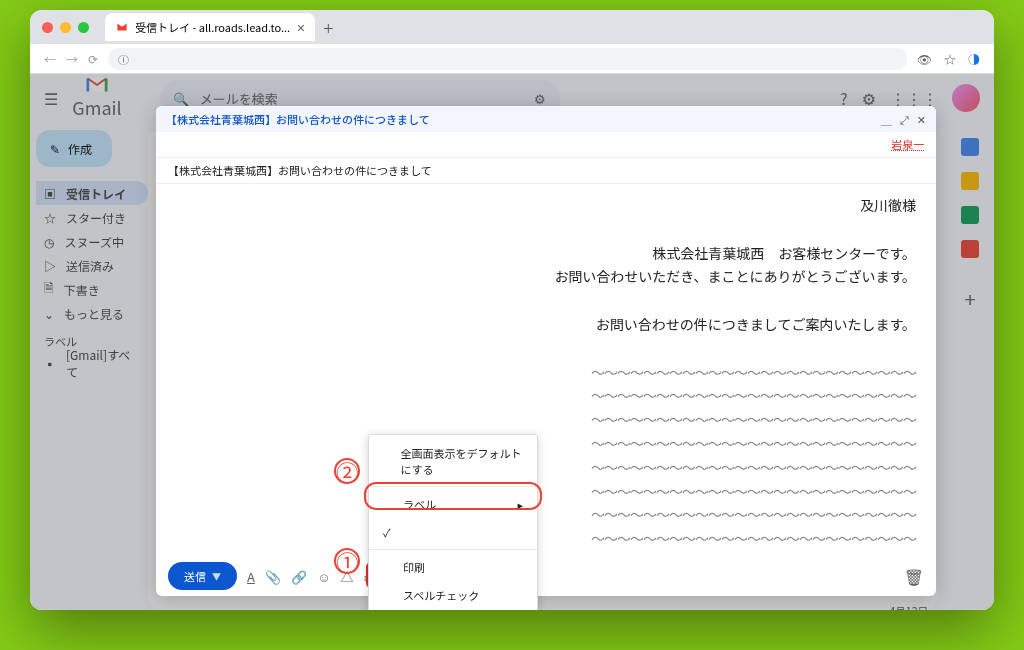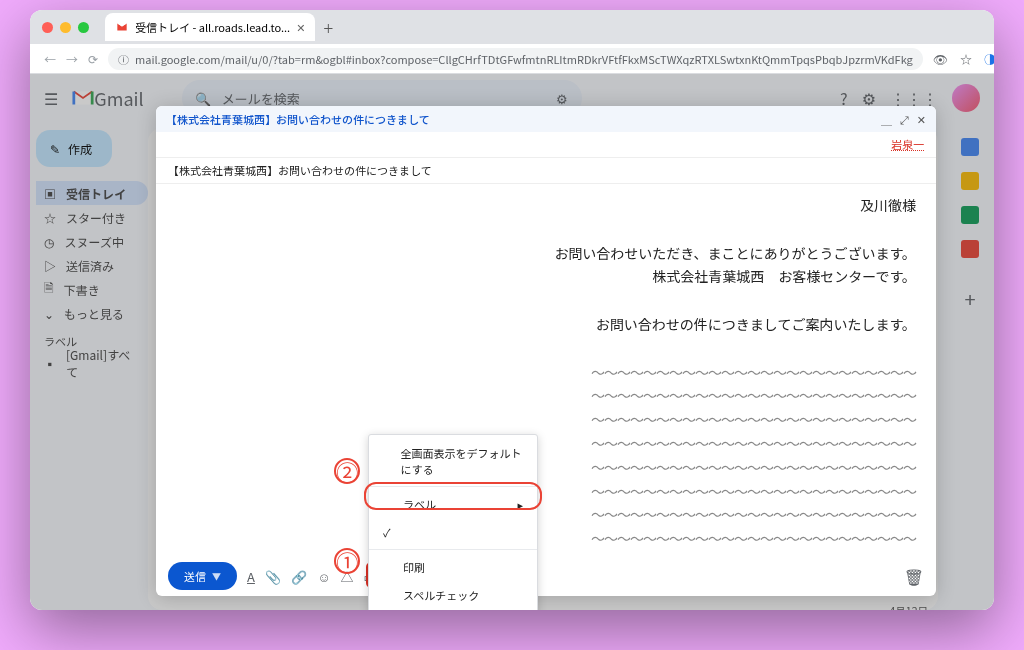--- a/index.html
+++ b/index.html
@@ -1,17 +1,17 @@
 <!DOCTYPE html>
 <html><head>
 <meta charset="utf-8">
 <style>
   * { box-sizing: border-box; }
   html,body { margin:0; padding:0; font-family: "Hiragino Kaku Gothic Pro","Noto Sans JP",Roboto,Arial,sans-serif; background:#1a1a1a; }
-  .stage { width:1024px; height:650px; margin:0 auto; position:relative; background:#f0abfc; }
+  .stage { width:1024px; height:650px; margin:0 auto; position:relative; background:#84cc16; }
 
   
   .window { position:absolute; left:30px; top:10px; width:964px; height:600px; background:#fff; border-radius:12px; overflow:hidden; box-shadow:0 20px 60px rgba(0,0,0,.4); }
   .tabstrip { height:34px; background:#dfe1e5; display:flex; align-items:center; padding:0 12px; gap:8px; }
   .traffic { display:flex; gap:7px; margin-right:8px;}
   .traffic span { width:11px;height:11px;border-radius:50%; }
   .tl-r{background:#ff5f57;} .tl-y{background:#febc2e;} .tl-g{background:#28c840;}
   .tab { background:#fff; border-radius:8px 8px 0 0; height:28px; padding:4px 10px; font-size:11px; display:flex; align-items:center; gap:6px; min-width:170px;}
   .tab .dot{width:14px;height:14px;display:inline-block;}
   .tab .x{margin-left:auto;color:#666;}
@@ -19,21 +19,21 @@
 
   .addrbar { height:30px; background:#fff; border-bottom:1px solid #dadce0; display:flex; align-items:center; gap:10px; padding:0 14px; font-size:12px; color:#5f6368;}
   .addrbar .nav-btn{color:#9aa0a6;cursor:default;}
   .urlbox{ flex:1; background:#f1f3f4; border-radius:14px; height:22px; display:flex; align-items:center; padding:0 10px; gap:6px; color:#5f6368; font-size:11px;}
   .addr-icons{display:flex;gap:12px;align-items:center;}
   .addr-icons span{color:#5f6368;}
 
   .gmail { position:absolute; top:64px; left:0; right:0; bottom:0; display:flex; background:#f6f8fc; }
   .gm-header{ position:absolute; top:0; left:0; right:0; height:48px; display:flex; align-items:center; padding:0 14px; gap:14px; }
   .hamburger{color:#5f6368;}
-  .logo{display:flex;align-items:center;gap:0;}
+  .logo{display:flex;align-items:center;gap:0;flex-direction:column;}
   .logo-m{ width:22px;height:18px; }
   .logo-txt{font-size:18px;color:#5f6368;font-weight:400;}
   .search{ flex:0 0 400px; background:#eaf1fb; border-radius:22px; height:36px; display:flex; align-items:center; padding:0 14px; gap:10px; color:#5f6368; margin-left:24px; font-size:13px;}
   .hdr-right{margin-left:auto;display:flex;align-items:center;gap:14px;}
   .avatar{width:28px;height:28px;border-radius:50%;background:linear-gradient(135deg,#f093fb,#f5576c);}
 
   .gm-body{position:absolute; top:48px; bottom:0; left:0; right:0; display:flex;}
   .sidebar{ width:118px; padding:8px 0 8px 6px; font-size:12px;}
   .compose-btn{ background:#c2e7ff; border-radius:14px; padding:10px 14px; display:flex; align-items:center; gap:8px; font-size:12px; width:76px; margin-bottom:14px;}
   .sb-item{ display:flex; align-items:center; gap:10px; padding:4px 8px; color:#444; border-radius:0 14px 14px 0; height:24px;}
@@ -106,21 +106,20 @@
     </div>
     <span class="addtab">+</span>
   </div>
 
   <div class="addrbar">
     <span class="nav-btn">←</span>
     <span class="nav-btn">→</span>
     <span class="nav-btn">⟳</span>
     <div class="urlbox">
       <span>ⓘ</span>
-      <span style="white-space:nowrap;overflow:hidden;text-overflow:ellipsis;">mail.google.com/mail/u/0/?tab=rm&amp;ogbl#inbox?compose=CllgCHrfTDtGFwfmtnRLItmRDkrVFtfFkxMScTWXqzRTXLSwtxnKtQmmTpqsPbqbJpzrmVKdFkg</span>
     </div>
     <div class="addr-icons">
       <span>👁</span>
       <span>☆</span>
       <span style="color:#1a73e8;">◑</span>
 
     </div>
   </div>
 
   <div class="gmail">
@@ -236,22 +235,22 @@
       <div class="cmp-controls">
         <span>＿</span>
         <span>⤢</span>
         <span>✕</span>
       </div>
     </div>
     <div class="cmp-to"><span>岩泉一</span></div>
     <div class="cmp-subj"><span>【株式会社青葉城西】お問い合わせの件につきまして</span></div>
     <div class="cmp-body">
       <div>及川徹様</div><br>
-      <div>お問い合わせいただき、まことにありがとうございます。</div>
-      <div>株式会社青葉城西　お客様センターです。</div><br>
+      <div>株式会社青葉城西　お客様センターです。</div>
+      <div>お問い合わせいただき、まことにありがとうございます。</div><br>
       <div>お問い合わせの件につきましてご案内いたします。</div><br>
       <div class="wig">～～～～～～～～～～～～～～～～～～～～～～～～～</div>
       <div class="wig">～～～～～～～～～～～～～～～～～～～～～～～～～</div>
       <div class="wig">～～～～～～～～～～～～～～～～～～～～～～～～～</div>
       <div class="wig">～～～～～～～～～～～～～～～～～～～～～～～～～</div>
       <div class="wig">～～～～～～～～～～～～～～～～～～～～～～～～～</div>
       <div class="wig">～～～～～～～～～～～～～～～～～～～～～～～～～</div>
       <div class="wig">～～～～～～～～～～～～～～～～～～～～～～～～～</div>
       <div class="wig">～～～～～～～～～～～～～～～～～～～～～～～～～</div><br>
       <div>○○の場合、こちらをクリックしてください。</div><br>

